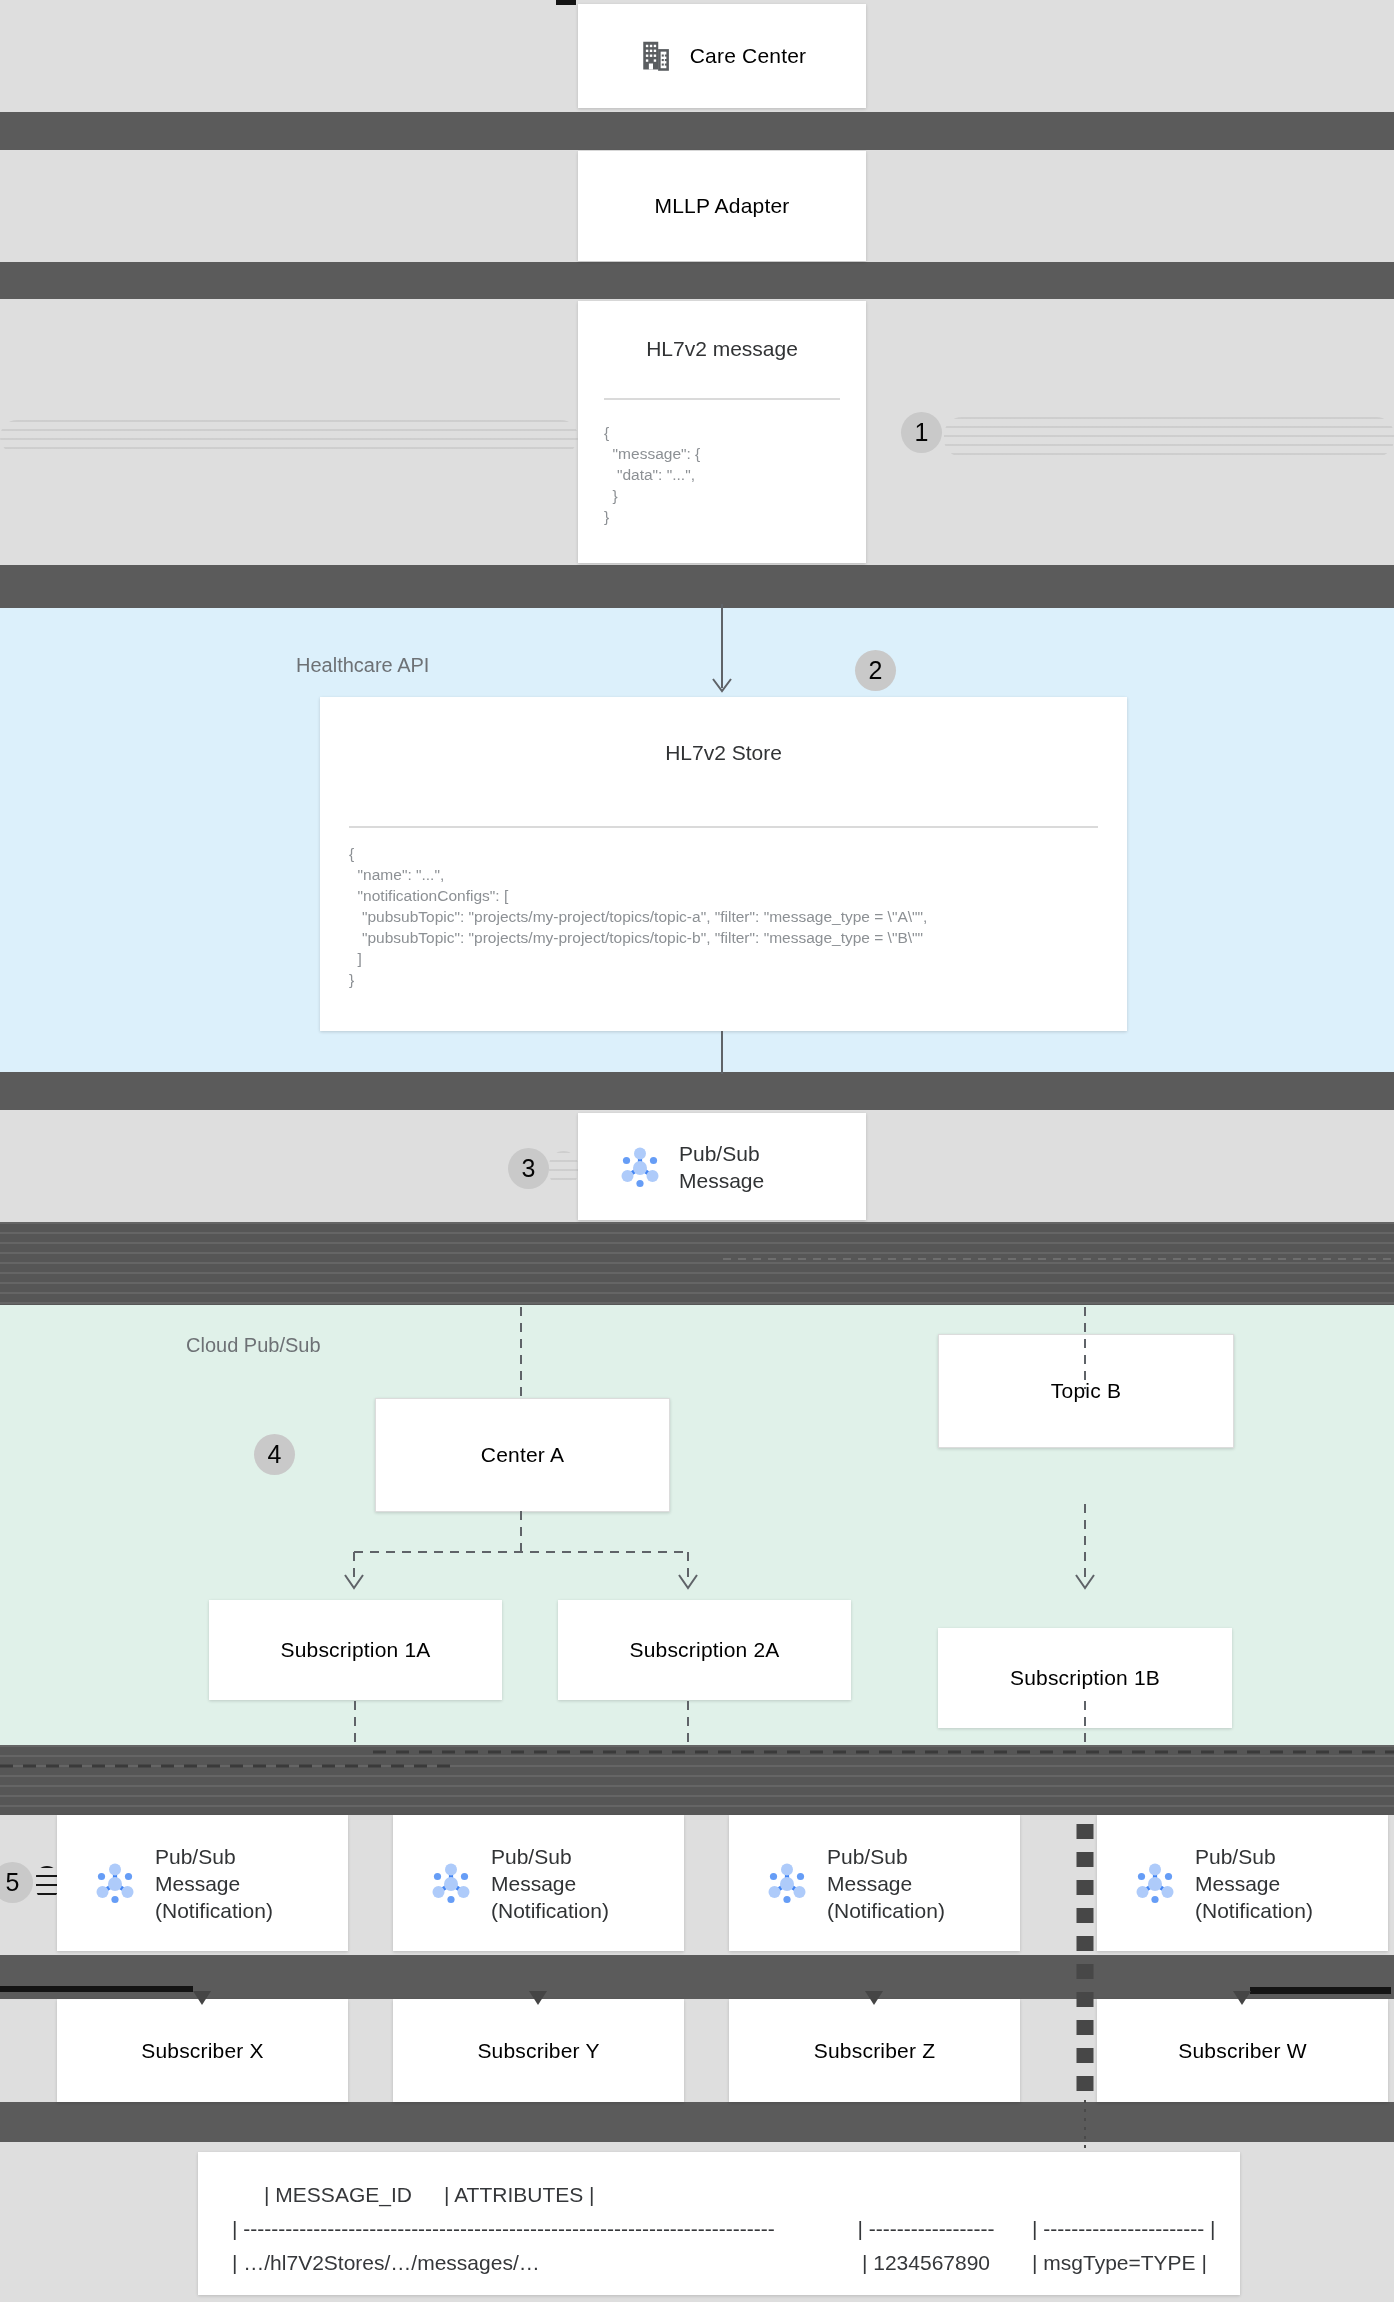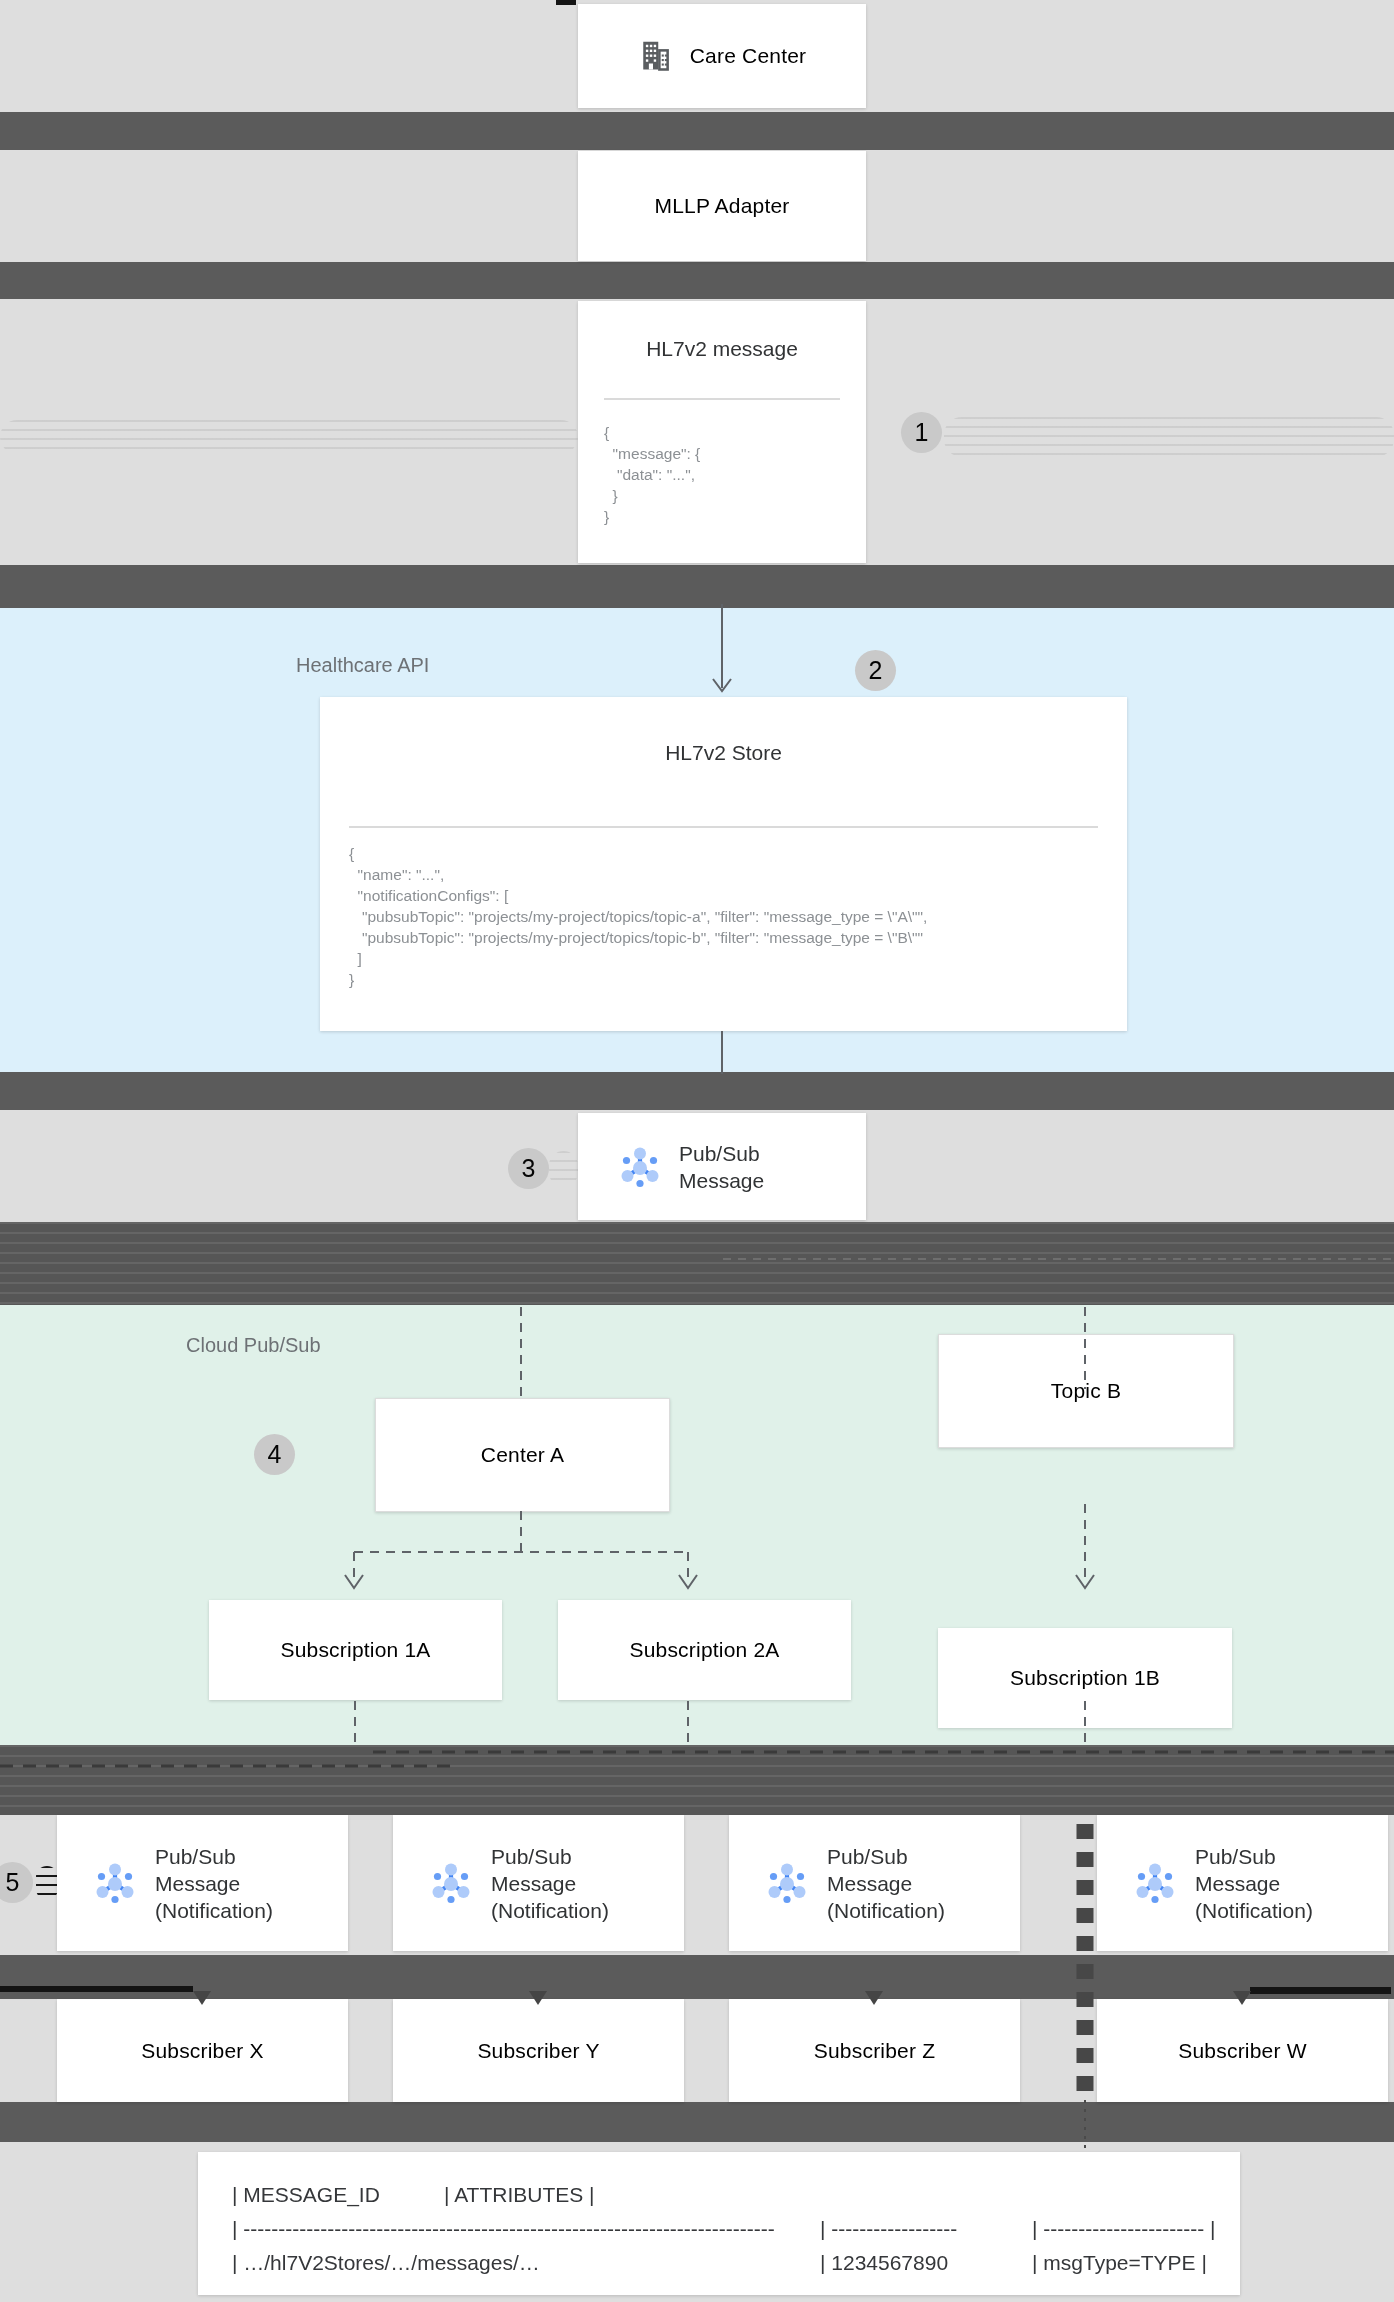--- a/index.html
+++ b/index.html
@@ -22,21 +22,21 @@
   .streak{position:absolute;background:repeating-linear-gradient(to bottom,#cbcbcb 0 2px,rgba(0,0,0,0) 2px 9px);
           border-radius:18px;opacity:.85;}
   .streak.dark{background:repeating-linear-gradient(to bottom,#161616 0 2px,rgba(0,0,0,0) 2px 9px);opacity:1;}
   .icontext{display:flex;align-items:center;}
   .mlines{font-size:21px;line-height:27px;color:#313335;}
   .svglayer{position:absolute;left:0;top:0;pointer-events:none;}
   .blackbar{position:absolute;background:#141414;}
   .tablecard{position:absolute;background:#fff;box-shadow:0 1px 3px rgba(0,0,0,0.16);}
   .trow{display:flex;padding-left:34px;}
   .tcell{white-space:pre;overflow:hidden;font-size:21px;line-height:34px;color:#35373a;}
-  .tc1{width:588px;}.tc2{width:212px;}.tc3{flex:1;}
+  .tc1{width:588px;}.tc2{width:212px;text-align:center;}.tc3{flex:1;}
 </style>
 </head>
 <body>
 
 <div class="canvas">
 
   <div class="region" style="top:608px;height:464px;background:#dcf0fb;"></div>
   <div class="region" style="top:1305px;height:440px;background:#e0f1e9;"></div>
 
   <div class="band" style="top:112px;height:38px;"></div>

